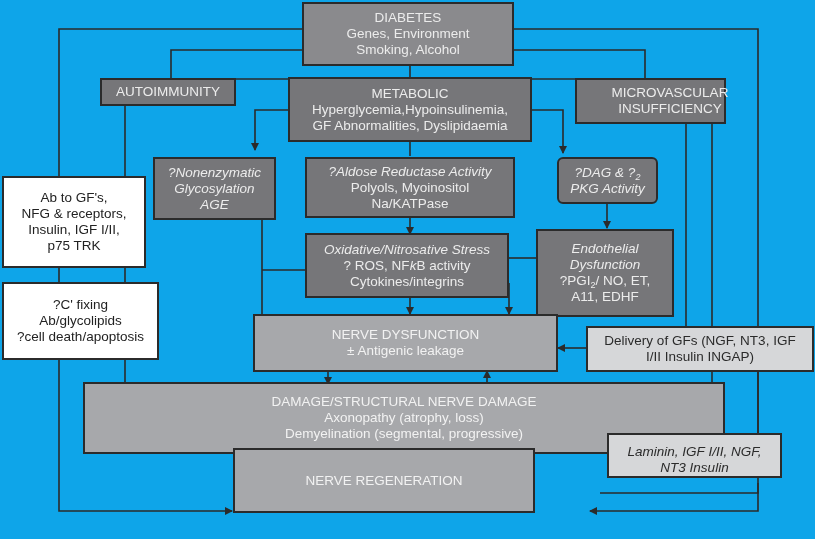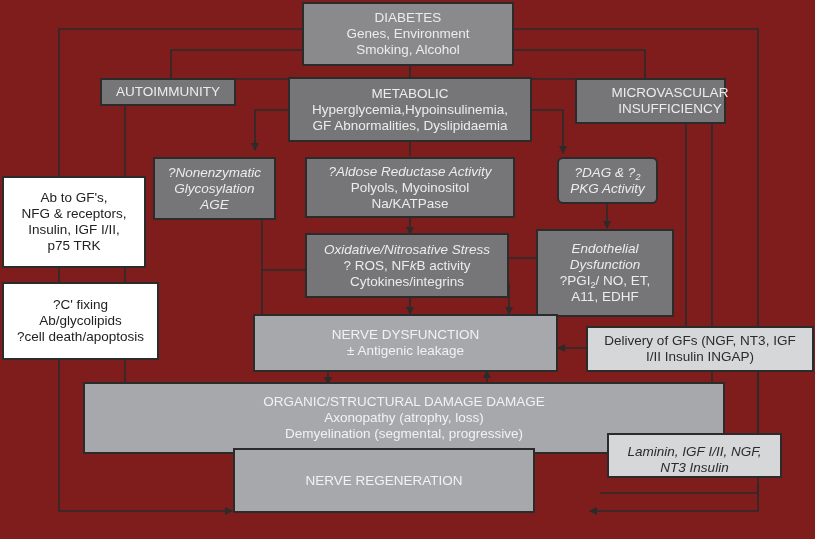--- a/index.html
+++ b/index.html
@@ -1,16 +1,16 @@
 <!DOCTYPE html>
 <html><head>
 <meta charset="utf-8">
 <style>
   html, body { margin:0; padding:0; background:#ffffff; }
-  #stage { position:relative; width:815px; height:539px; overflow:hidden; background:#7f1d1d; font-family:"Liberation Sans", sans-serif; }
+  #stage { position:relative; width:815px; height:539px; overflow:hidden; background:#0ea5e9; font-family:"Liberation Sans", sans-serif; }
   svg#wires { position:absolute; left:0; top:0; width:815px; height:539px; }
   .box { position:absolute; box-sizing:border-box; border:2px solid #2b2b2b; display:flex; flex-direction:column; align-items:center; justify-content:center; text-align:center; font-size:13.5px; line-height:16px; }
   .dark { background:#767679; color:#ececec; }
   .mid { background:#a7a8ab; color:#f2f2f2; }
   .light { background:#d6d7d9; color:#2b2b2b; }
   .white { background:#ffffff; color:#222; }
   .it { font-style:italic; }
   .line { display:block; white-space:nowrap; }
   sub { font-size:9px; vertical-align:-3px; line-height:0; }
 </style>
@@ -139,21 +139,21 @@
     <span class="line">NERVE DYSFUNCTION</span>
     <span class="line">± Antigenic leakage</span>
   </div>
 
   <div class="box light" style="left:586px;top:326px;width:228px;height:46px;">
     <span class="line">Delivery of GFs (NGF, NT3, IGF</span>
     <span class="line">I/II Insulin INGAP)</span>
   </div>
 
   <div class="box mid" style="left:83px;top:382px;width:642px;height:72px;">
-    <span class="line">ORGANIC/STRUCTURAL DAMAGE DAMAGE</span>
+    <span class="line">DAMAGE/STRUCTURAL NERVE DAMAGE</span>
     <span class="line">Axonopathy (atrophy, loss)</span>
     <span class="line">Demyelination (segmental, progressive)</span>
   </div>
 
   <div class="box light" style="left:607px;top:433px;width:175px;height:45px;justify-content:flex-end;">
     <span class="line it">Laminin, IGF I/II, NGF,</span>
     <span class="line it">NT3 Insulin</span>
   </div>
 
   <div class="box mid" style="left:233px;top:448px;width:302px;height:65px;">

